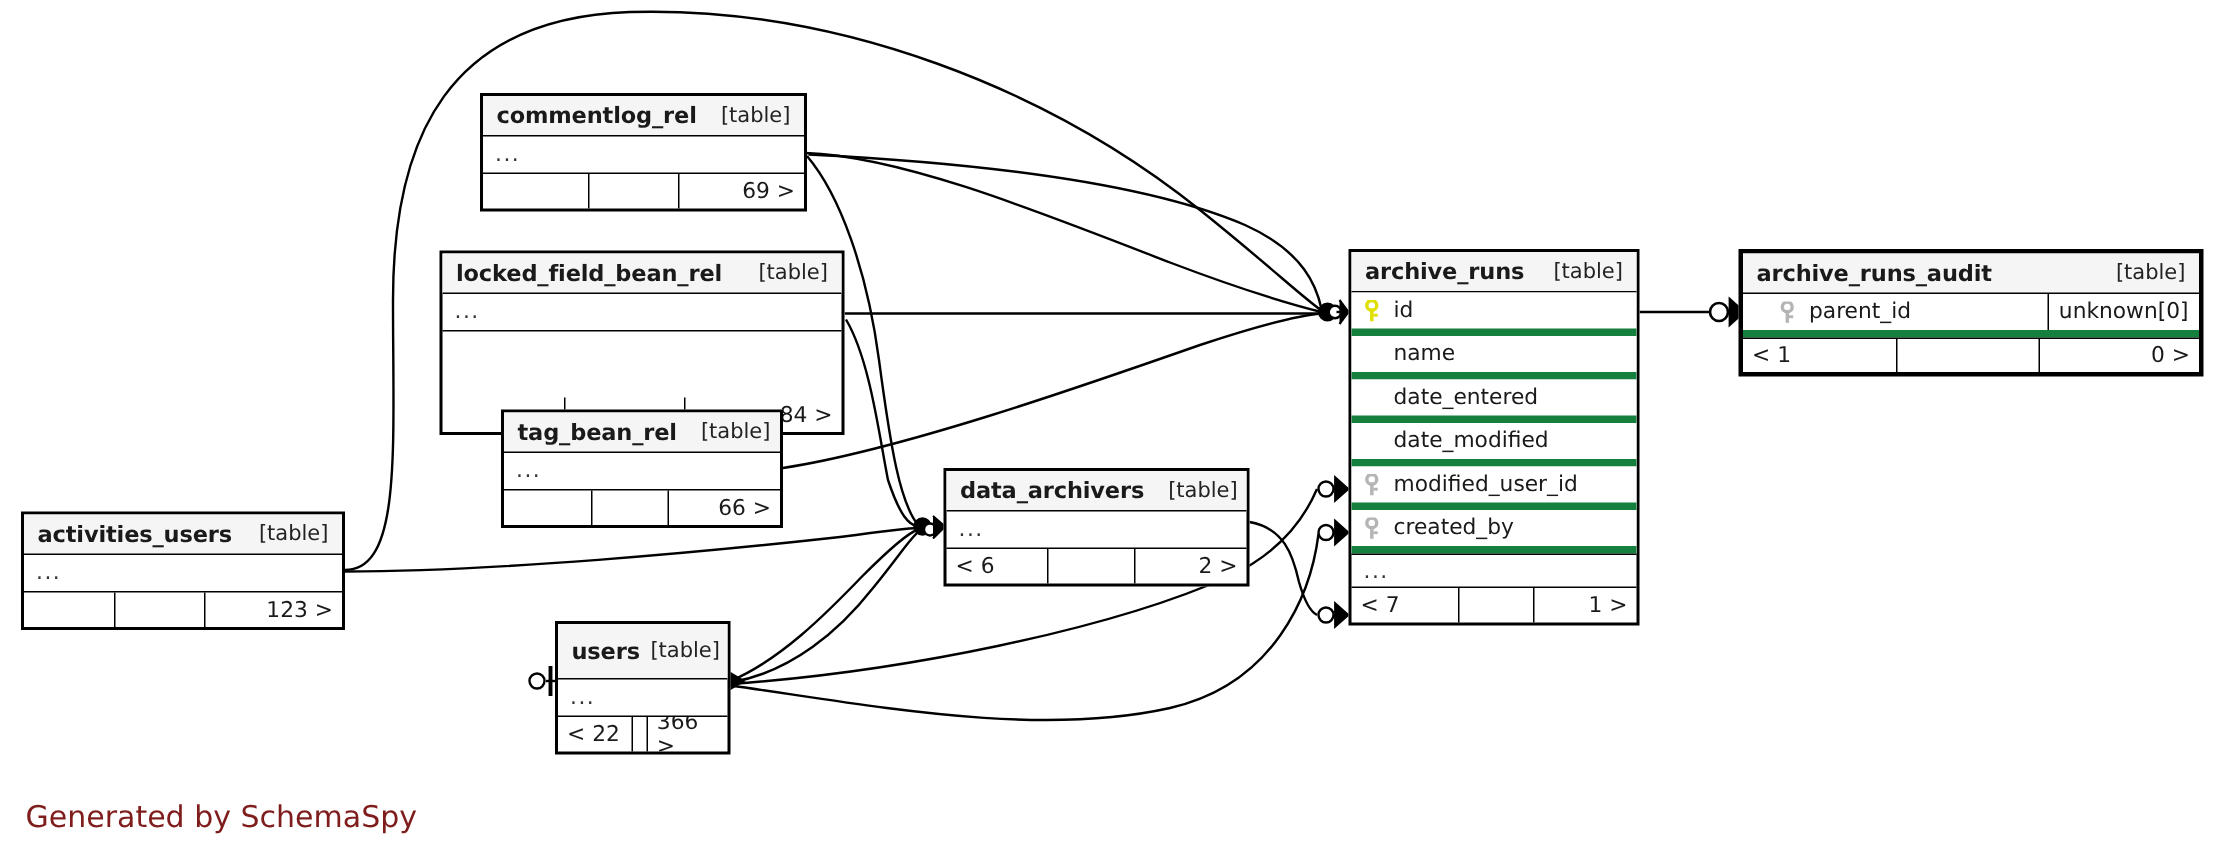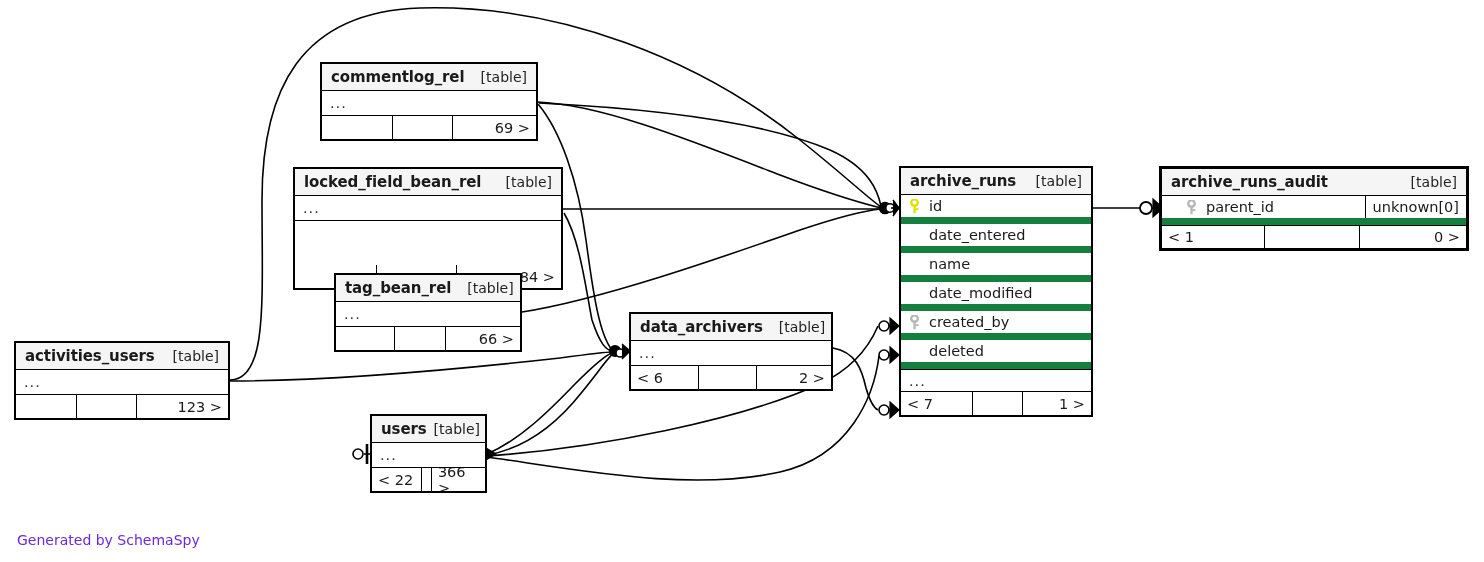--- a/index.html
+++ b/index.html
@@ -56,21 +56,21 @@
     letter-spacing: -0.1px;
   }
   .ttag {
     font-size: 14px;
     color: #222;
     padding-left: 16px;
   }
   .row {
     display: flex;
     align-items: center;
-    border-bottom: 7px solid #15803d;
+    border-bottom: 5px solid #15803d;
     box-sizing: border-box;
     padding-left: 8px;
     white-space: nowrap;
     background: #ffffff;
   }
   .row:last-child {
     border-bottom: none;
   }
   .row .kslot {
     width: 20px;
@@ -114,22 +114,22 @@
   }
   .foot .fc:last-child {
     border-right: none;
   }
   .foot .fc.left  { justify-content: flex-start; }
   .foot .fc.mid   { justify-content: center; }
   .foot .fc.right { justify-content: flex-end; }
   .keyicon { display: block; }
   .caption {
     position: absolute;
-    font-size: 14px;
-    color: #6d28d9;
+    font-size: 20px;
+    color: #7f1d1d;
     white-space: nowrap;
   }
 </style>
 </head>
 <body>
 
 <div id="canvas">
 
   <svg id="edges" viewBox="0 0 1484 562" xmlns="http://www.w3.org/2000/svg">
     <g fill="none" stroke="#000000" stroke-width="1.6">
@@ -262,21 +262,21 @@
       <span>...</span>
     </div>
     <div class="foot" style="height:23px;">
       <div class="fc left" style="width:29%;"></div>
       <div class="fc mid" style="width:28%;"></div>
       <div class="fc right" style="width:43%;">123 &gt;</div>
     </div>
   </div>
 
   <div class="tbl" style="left:370px; top:414px; width:117px;">
-    <div class="thead" style="height:27px;">
+    <div class="thead" style="height:37px;">
       <span class="tname">users</span>
       <span class="ttag" style="padding-left:7px;">[table]</span>
     </div>
     <div class="ellipsis-row" style="height:25px;">
       <span>...</span>
     </div>
     <div class="foot" style="height:23px;">
       <div class="fc left" style="width:44%;">&lt; 22</div>
       <div class="fc mid" style="width:9%; padding:0;"></div>
       <div class="fc right" style="width:47%;">366 &gt;</div>
@@ -310,49 +310,55 @@
           <circle cx="5.5" cy="3.6" r="3.3" fill="none" stroke="#e0e000" stroke-width="2.3"></circle>
           <rect x="4.4" y="5.6" width="2.3" height="8.6" fill="#e0e000"></rect>
           <rect x="6.5" y="9.2" width="3" height="1.9" fill="#e0e000"></rect>
         </svg>
       </span>
       <span class="rlabel">id</span>
     </div>
 
     <div class="row" style="height:29px;">
       <span class="kslot"></span>
+      <span class="rlabel">name</span>
+    </div>
+
+    <div class="row" style="height:29px;">
+      <span class="kslot"></span>
       <span class="rlabel">date_entered</span>
-    </div>
-
-    <div class="row" style="height:29px;">
-      <span class="kslot"></span>
-      <span class="rlabel">name</span>
     </div>
 
     <div class="row" style="height:29px;">
       <span class="kslot"></span>
       <span class="rlabel">date_modified</span>
     </div>
 
+    <div class="row" style="height:29px;">
+      <span class="kslot">
+        <svg class="keyicon" width="11" height="15" viewBox="0 0 11 15">
+          <circle cx="5.5" cy="3.6" r="3.3" fill="none" stroke="#b5b5b5" stroke-width="2.3"></circle>
+          <rect x="4.4" y="5.6" width="2.3" height="8.6" fill="#b5b5b5"></rect>
+          <rect x="6.5" y="9.2" width="3" height="1.9" fill="#b5b5b5"></rect>
+        </svg>
+      </span>
+      <span class="rlabel">modified_user_id</span>
+    </div>
 
     <div class="row" style="height:29px;">
       <span class="kslot">
         <svg class="keyicon" width="11" height="15" viewBox="0 0 11 15">
           <circle cx="5.5" cy="3.6" r="3.3" fill="none" stroke="#b5b5b5" stroke-width="2.3"></circle>
           <rect x="4.4" y="5.6" width="2.3" height="8.6" fill="#b5b5b5"></rect>
           <rect x="6.5" y="9.2" width="3" height="1.9" fill="#b5b5b5"></rect>
         </svg>
       </span>
       <span class="rlabel">created_by</span>
     </div>
 
-    <div class="row" style="height:29px;">
-      <span class="kslot"></span>
-      <span class="rlabel">deleted</span>
-    </div>
 
 
 
     <div class="ellipsis-row" style="height:23px; border-top:1px solid #000;">
       <span>...</span>
     </div>
     <div class="foot" style="height:23px;">
       <div class="fc left" style="width:38%;">&lt; 7</div>
       <div class="fc mid" style="width:26%;"></div>
       <div class="fc right" style="width:36%;">1 &gt;</div>

